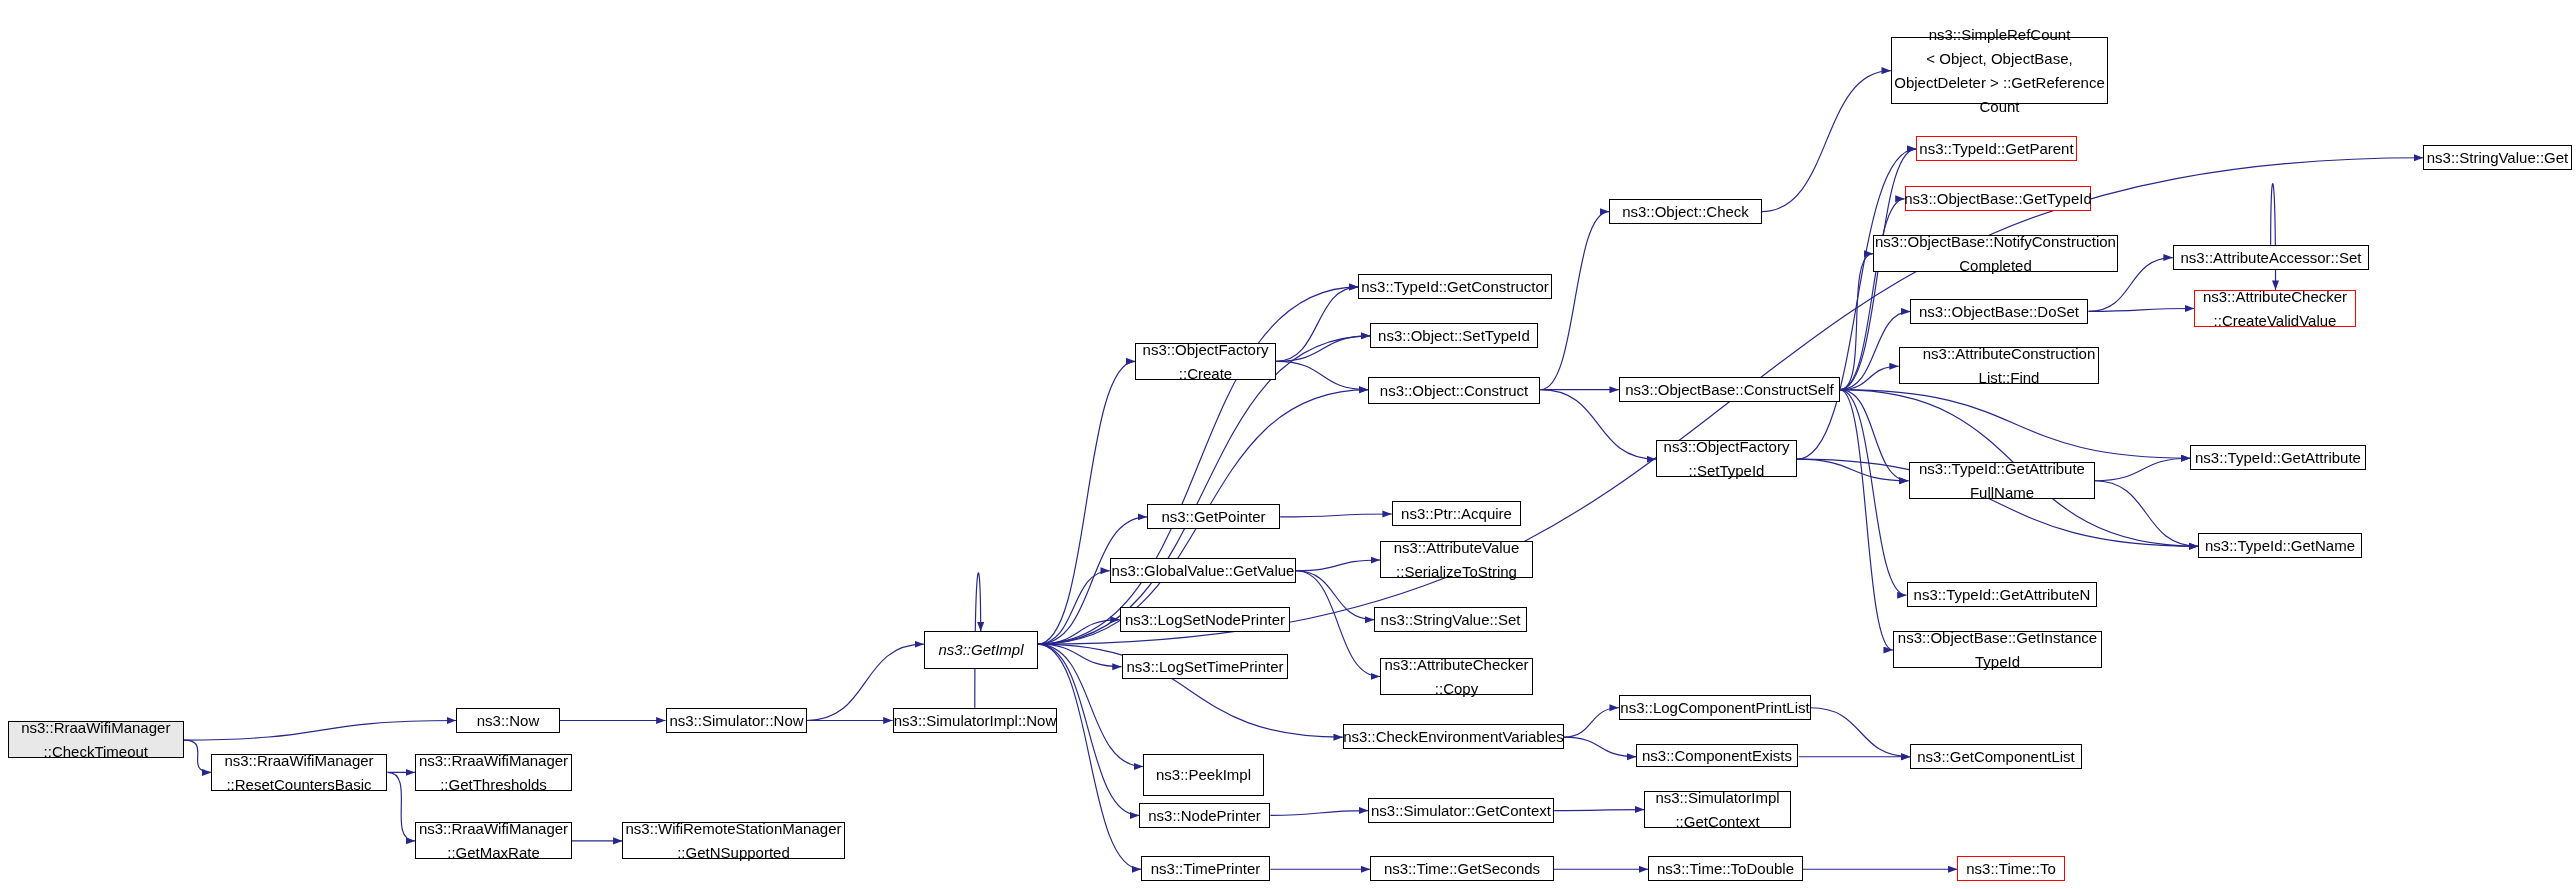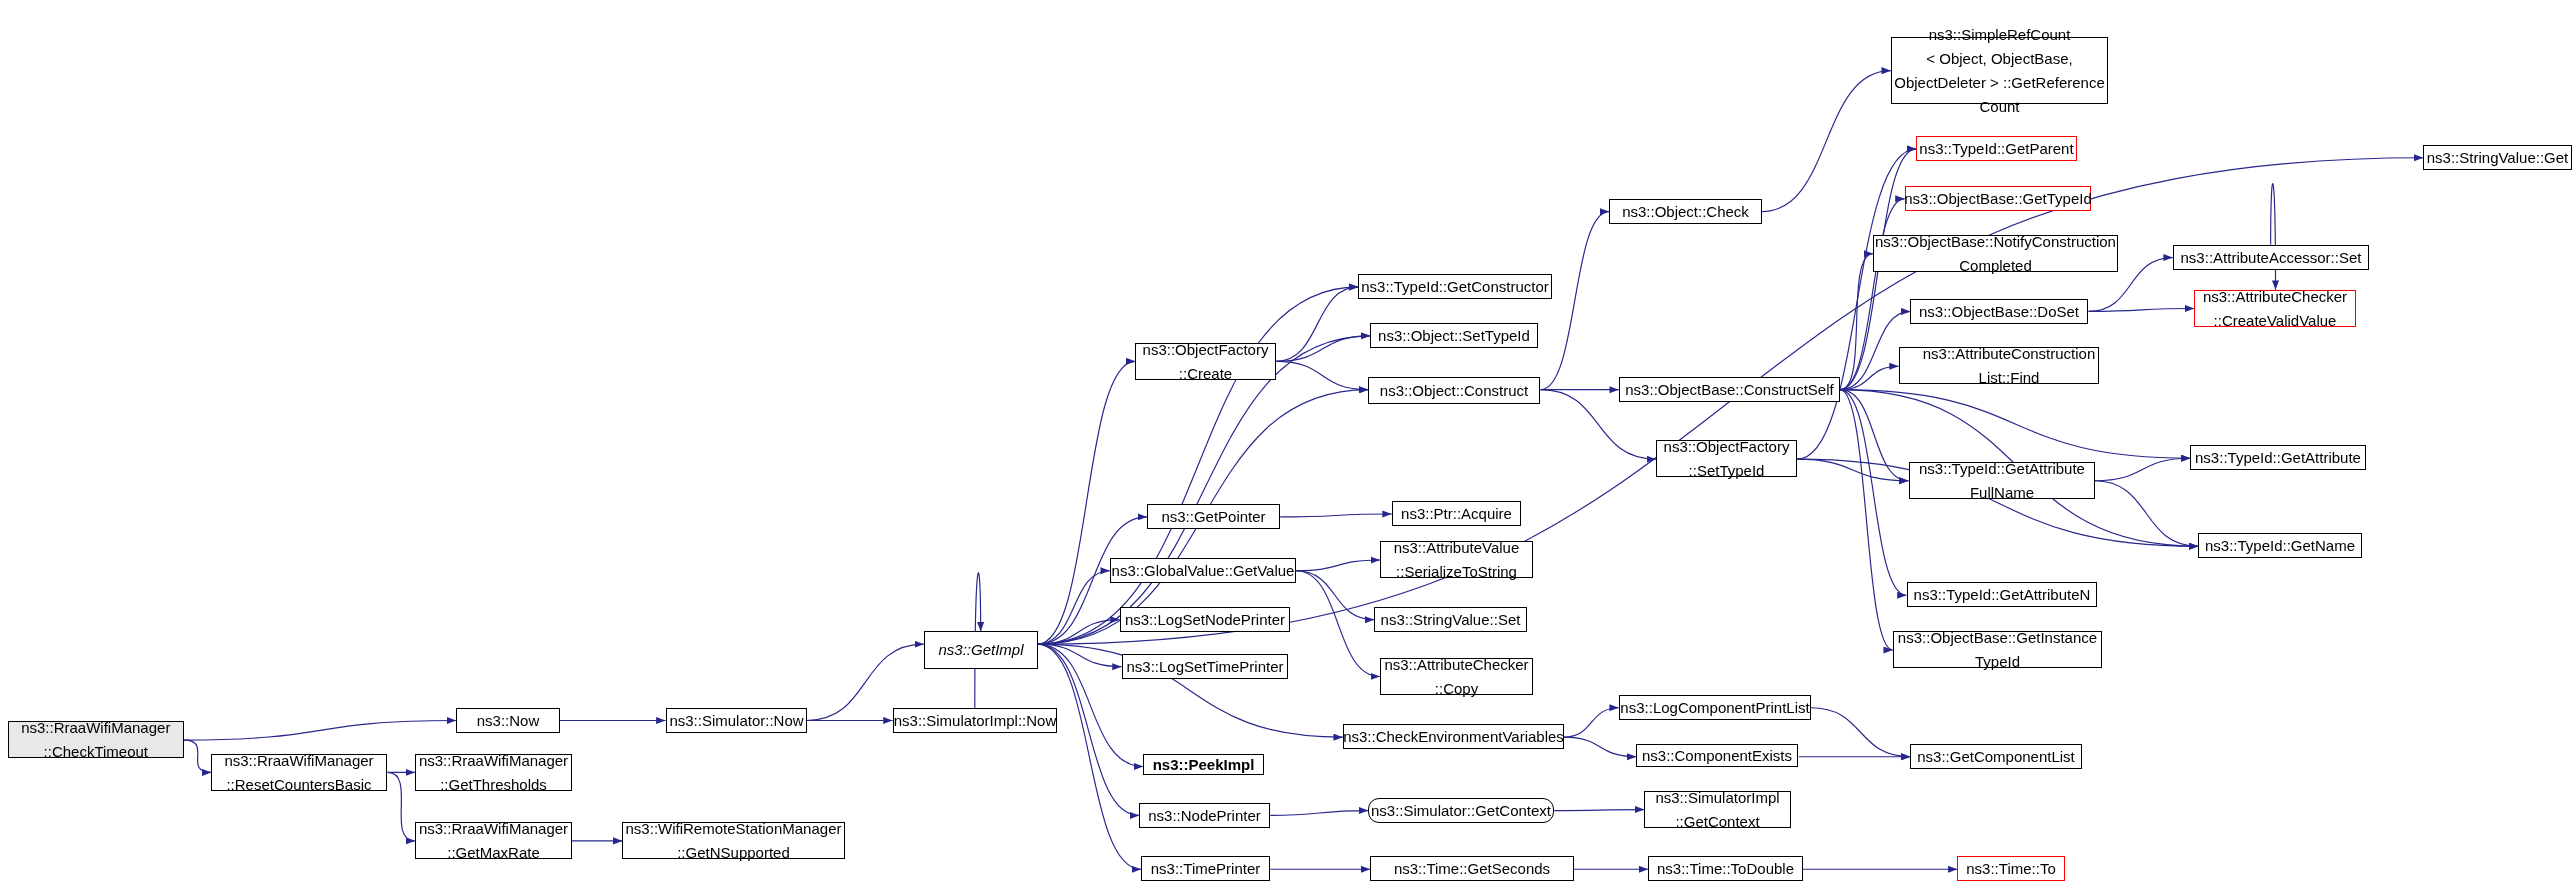--- a/index.html
+++ b/index.html
@@ -139,24 +139,24 @@
 ::SerializeToString</span></div>
       <div class="node" style="left: 1374px; top: 607px; width: 153px; height: 25.4px;"><span>ns3::StringValue::Set</span></div>
       <div class="node" style="left: 1380px; top: 658px; width: 153px; height: 37px;"><span>ns3::AttributeChecker
 ::Copy</span></div>
       <div class="node" style="left: 1120px; top: 607px; width: 170px; height: 25.4px;"><span>ns3::LogSetNodePrinter</span></div>
       <div class="node" style="left: 1122px; top: 654px; width: 166px; height: 25.4px;"><span>ns3::LogSetTimePrinter</span></div>
       <div class="node" style="left: 1343px; top: 724px; width: 221px; height: 25.4px;"><span>ns3::CheckEnvironmentVariables</span></div>
       <div class="node" style="left: 1619px; top: 695px; width: 192px; height: 25.4px;"><span>ns3::LogComponentPrintList</span></div>
       <div class="node" style="left: 1636px; top: 744px; width: 162px; height: 23px;"><span>ns3::ComponentExists</span></div>
       <div class="node" style="left: 1910px; top: 744px; width: 172px; height: 25.4px;"><span>ns3::GetComponentList</span></div>
-      <div class="node" style="left: 1143px; top: 754px; width: 121px; height: 21px; font-weight: bold;"><span>ns3::PeekImpl</span></div>
+      <div class="node" style="left: 1143px; top: 754px; width: 121px; height: 42px;"><span>ns3::PeekImpl</span></div>
       <div class="node" style="left: 1139px; top: 803px; width: 131px; height: 25.4px;"><span>ns3::NodePrinter</span></div>
-      <div class="node" style="left: 1368px; top: 798px; width: 186px; height: 25.4px; border-radius: 11px;"><span>ns3::Simulator::GetContext</span></div>
+      <div class="node" style="left: 1368px; top: 798px; width: 186px; height: 25.4px;"><span>ns3::Simulator::GetContext</span></div>
       <div class="node" style="left: 1644px; top: 791px; width: 147px; height: 37px;"><span>ns3::SimulatorImpl
 ::GetContext</span></div>
       <div class="node" style="left: 1141px; top: 856px; width: 129px; height: 25.4px;"><span>ns3::TimePrinter</span></div>
-      <div class="node" style="left: 1370px; top: 856px; width: 204px; height: 25.4px;"><span>ns3::Time::GetSeconds</span></div>
+      <div class="node" style="left: 1370px; top: 856px; width: 184px; height: 25.4px;"><span>ns3::Time::GetSeconds</span></div>
       <div class="node" style="left: 1648px; top: 856px; width: 155px; height: 25.4px;"><span>ns3::Time::ToDouble</span></div>
       <div class="node red" style="left: 1957px; top: 856px; width: 108px; height: 25.4px;"><span>ns3::Time::To</span></div>
     </div>
 </div>
 
 
 </body></html>

